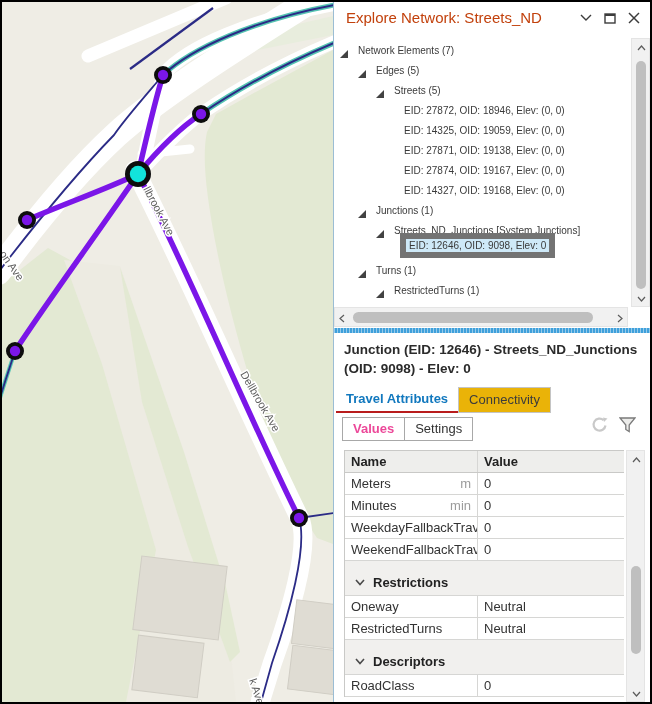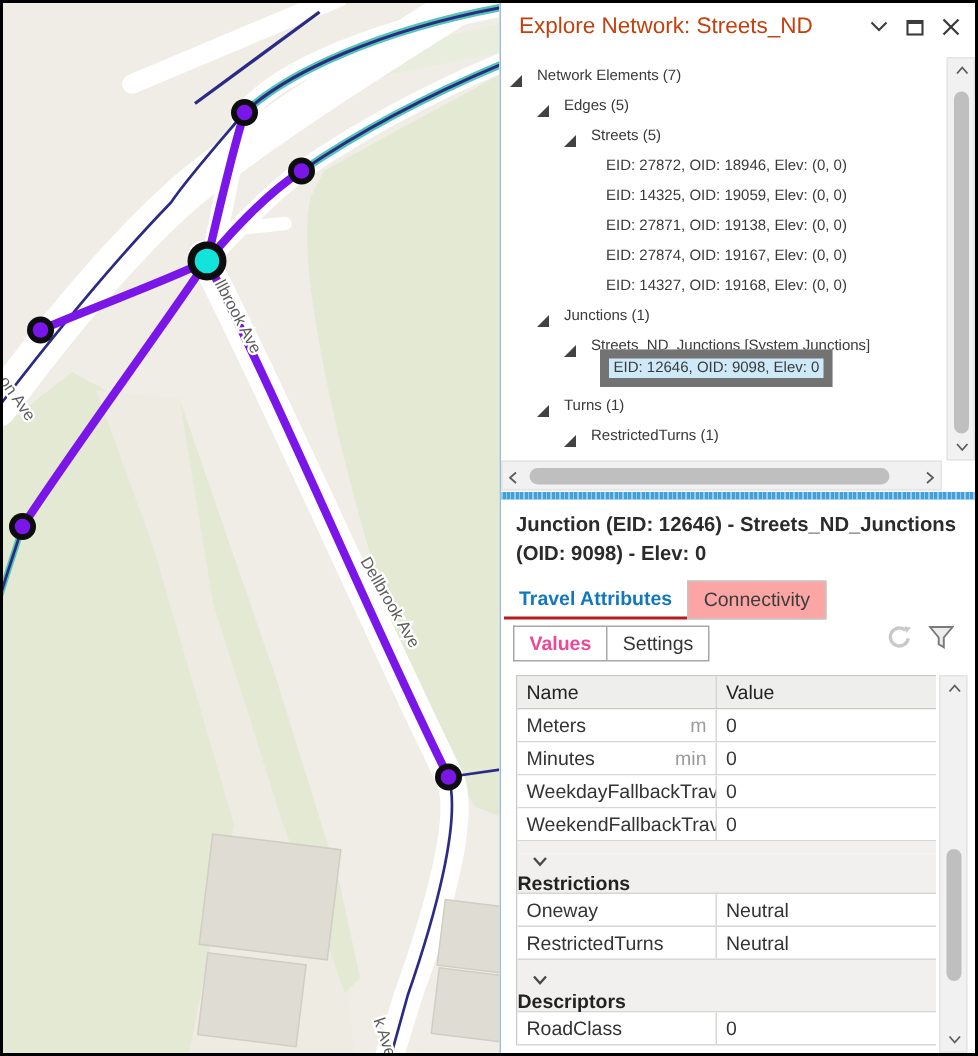--- a/index.html
+++ b/index.html
@@ -35,37 +35,37 @@
   .tablescroll{right:5px;top:448px;height:252px;}
   
   .splitter{position:absolute;left:0;top:326px;width:100%;height:5px;background:#3fa0db;
     background-image:repeating-linear-gradient(90deg,rgba(255,255,255,.45) 0 1px,transparent 1px 3px);}
   
   .dheader{position:absolute;left:10px;top:338px;width:300px;font-size:13.5px;font-weight:bold;
            color:#2b2b2b;line-height:19px;}
   .tabs{position:absolute;left:2px;top:385px;height:26px;display:flex;align-items:stretch;}
   .tab{padding:4px 10px 2px 10px;font-size:13px;}
   .tab.active{color:#1178be;font-weight:bold;border-bottom:2px solid #b91c1c;}
-  .tab.inactive{color:#3c3c3c;border:1px solid #c4c4c4;background:#fca5a5;}
+  .tab.inactive{color:#3c3c3c;border:1px solid #c4c4c4;background:#eab308;}
   .subtabs{position:absolute;left:8px;top:415px;height:24px;display:flex;}
   .subtab{padding:3px 10px;font-size:13px;border:1px solid #a8a8a8;background:#fff;color:#333;}
   .subtab.active{color:#ec4899;font-weight:bold;border-right:none;}
   .tools{position:absolute;right:14px;top:415px;display:flex;gap:10px;align-items:center;}
   
   .attrtable{position:absolute;left:10px;top:448px;width:280px;font-size:13px;color:#333;
              border-top:1px solid #c9c9c7;border-left:1px solid #c9c9c7;}
   .arow{display:flex;border-bottom:1px solid #d6d6d4;background:#fff;}
-  .arow.head{background:#eeeeec;font-weight:normal;color:#222;border-bottom:1px solid #c9c9c7;}
+  .arow.head{background:#eeeeec;font-weight:bold;color:#222;border-bottom:1px solid #c9c9c7;}
   .c-name{width:133px;padding:3px 4px 3px 6px;border-right:1px solid #d6d6d4;display:flex;
           white-space:nowrap;overflow:hidden;}
   .c-name .unit{margin-left:auto;color:#9b9b9b;padding-right:2px;}
   .c-val{width:146px;padding:3px 6px;white-space:nowrap;overflow:hidden;}
   .gap{height:8px;background:#f1f0ee;border-bottom:none;}
-  .section{display:flex;height:27px;background:#f1f0ee;font-weight:bold;
-           color:#222;border-bottom:1px solid #d6d6d4;flex-direction:column;}
+  .section{display:flex;align-items:center;height:27px;background:#f1f0ee;font-weight:bold;
+           color:#222;border-bottom:1px solid #d6d6d4;}
   .chev{margin:0 8px 0 10px;color:#4a4a4a;font-size:11px;}
 </style>
 </head>
 <body>
 
 <div class="frame">
 
   <div class="map">
     <svg width="331" height="700" viewBox="0 0 331 700">
 

